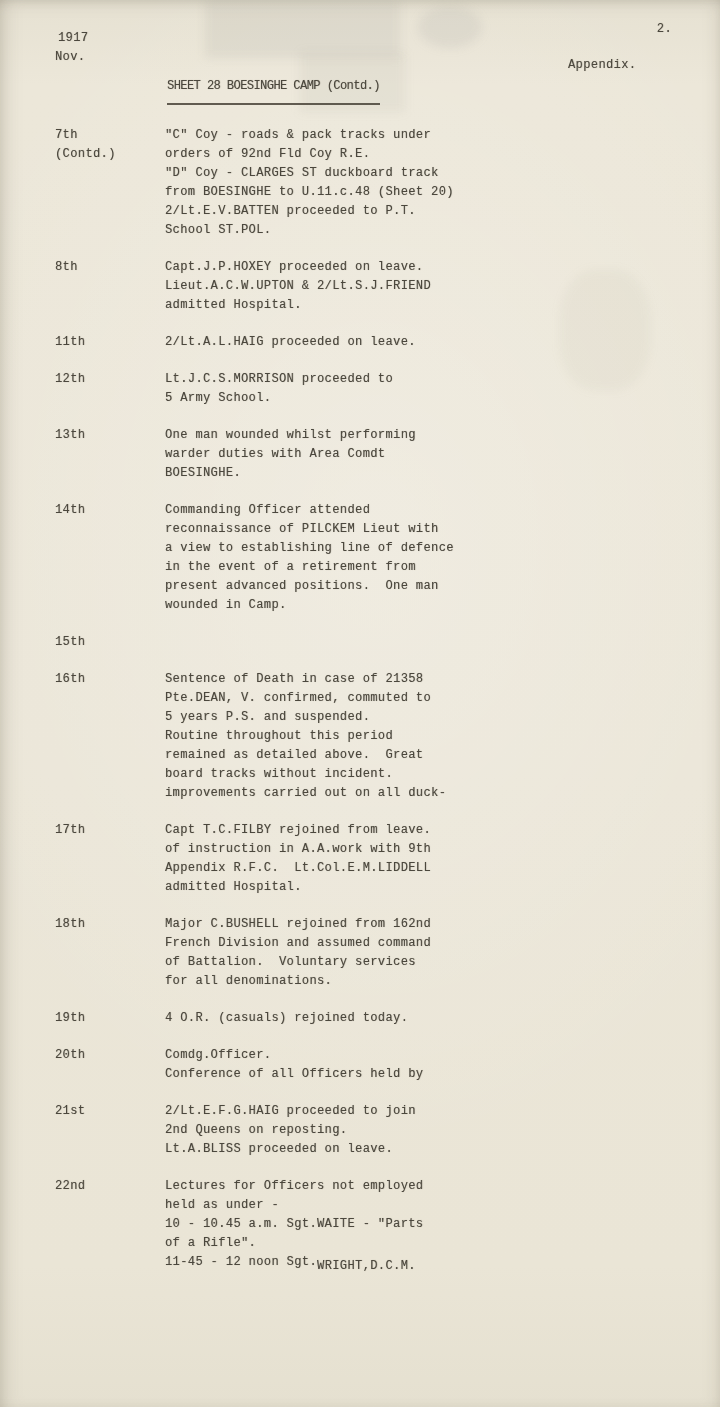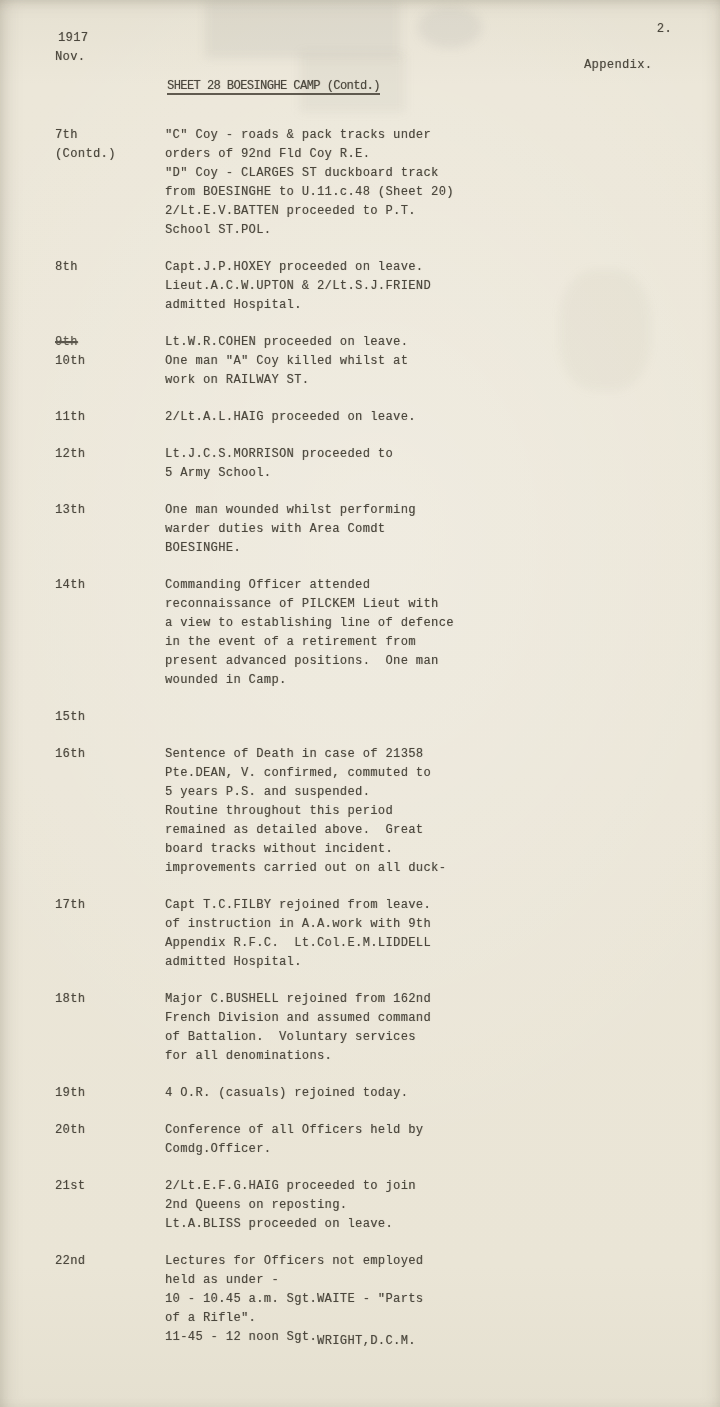--- a/index.html
+++ b/index.html
@@ -29,27 +29,27 @@
 
   .tw {
     font-size:12px;
     letter-spacing:0.4px;
     text-shadow: 0.4px 0.4px 0.7px rgba(74,68,56,0.45);
   }
 
   .page-number { position:absolute; top:22px; right:48px; }
   .year        { position:absolute; top:31px; left:58px; }
   .month       { position:absolute; top:50px; left:55px; }
-  .appendix    { position:absolute; top:58px; left:584px; }
+  .appendix    { position:absolute; top:58px; left:568px; }
 
   .heading {
     position:absolute; top:79px; left:167px;
     letter-spacing:-0.55px;
     border-bottom:2px solid rgba(72,66,55,0.85);
-    padding-bottom:0;
+    padding-bottom:10px;
   }
 
   .entries {
     position:absolute; top:126px; left:55px; width:615px;
   }
   .entry { display:flex; margin-bottom:18px; }
   .date-col { width:110px; flex:none; }
   .text-col { flex:1; }
   .line, .date-line { white-space:pre; line-height:19px; }
 
@@ -93,31 +93,20 @@
       <div class="date-col">
         <div class="date-line">8th</div>
       </div>
       <div class="text-col">
         <div class="line">Capt.J.P.HOXEY proceeded on leave.</div>
         <div class="line">Lieut.A.C.W.UPTON &amp; 2/Lt.S.J.FRIEND</div>
         <div class="line">admitted Hospital.</div>
       </div>
     </div>
 
-    <div class="entry">
-      <div class="date-col">
-        <div class="date-line struck">9th</div>
-        <div class="date-line">10th</div>
-      </div>
-      <div class="text-col">
-        <div class="line">Lt.W.R.COHEN proceeded on leave.</div>
-        <div class="line">One man "A" Coy killed whilst at</div>
-        <div class="line">work on RAILWAY ST.</div>
-      </div>
-    </div>
 
     <div class="entry">
       <div class="date-col">
         <div class="date-line">11th</div>
       </div>
       <div class="text-col">
         <div class="line">2/Lt.A.L.HAIG proceeded on leave.</div>
       </div>
     </div>
 
@@ -208,22 +197,22 @@
       <div class="text-col">
         <div class="line">4 O.R. (casuals) rejoined today.</div>
       </div>
     </div>
 
     <div class="entry">
       <div class="date-col">
         <div class="date-line">20th</div>
       </div>
       <div class="text-col">
+        <div class="line">Comdg.Officer.</div>
         <div class="line">Conference of all Officers held by</div>
-        <div class="line">Comdg.Officer.</div>
       </div>
     </div>
 
     <div class="entry">
       <div class="date-col">
         <div class="date-line">21st</div>
       </div>
       <div class="text-col">
         <div class="line">2/Lt.E.F.G.HAIG proceeded to join</div>
         <div class="line">2nd Queens on reposting.</div>

